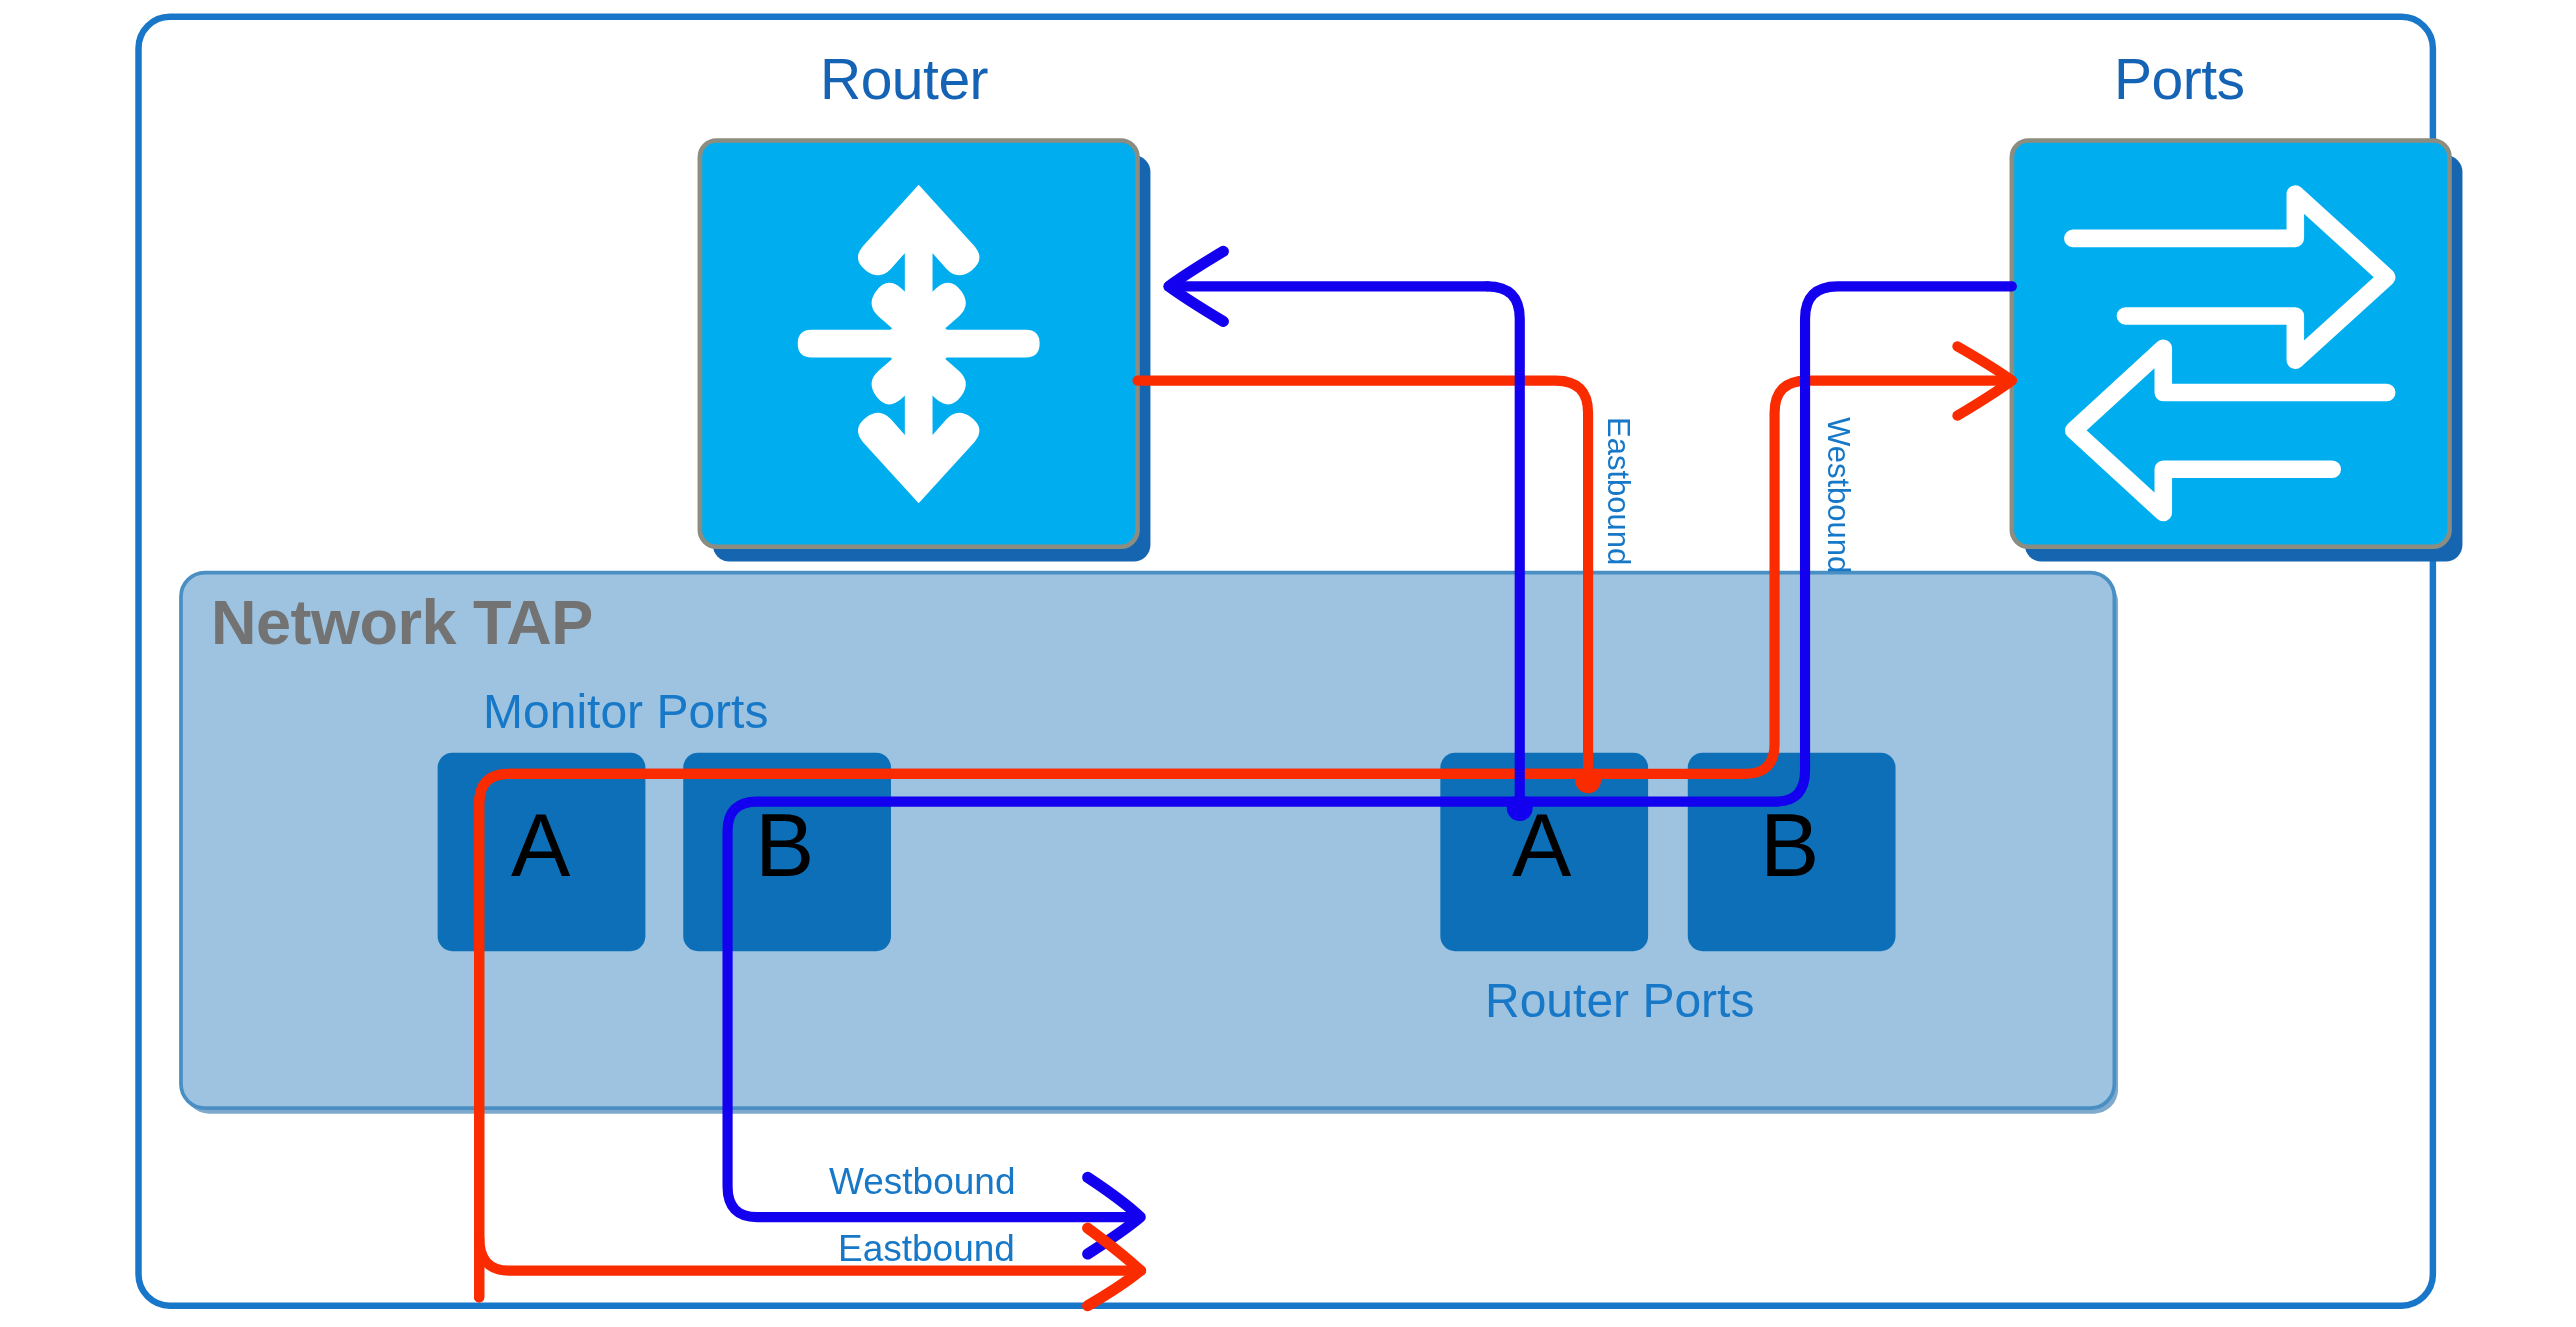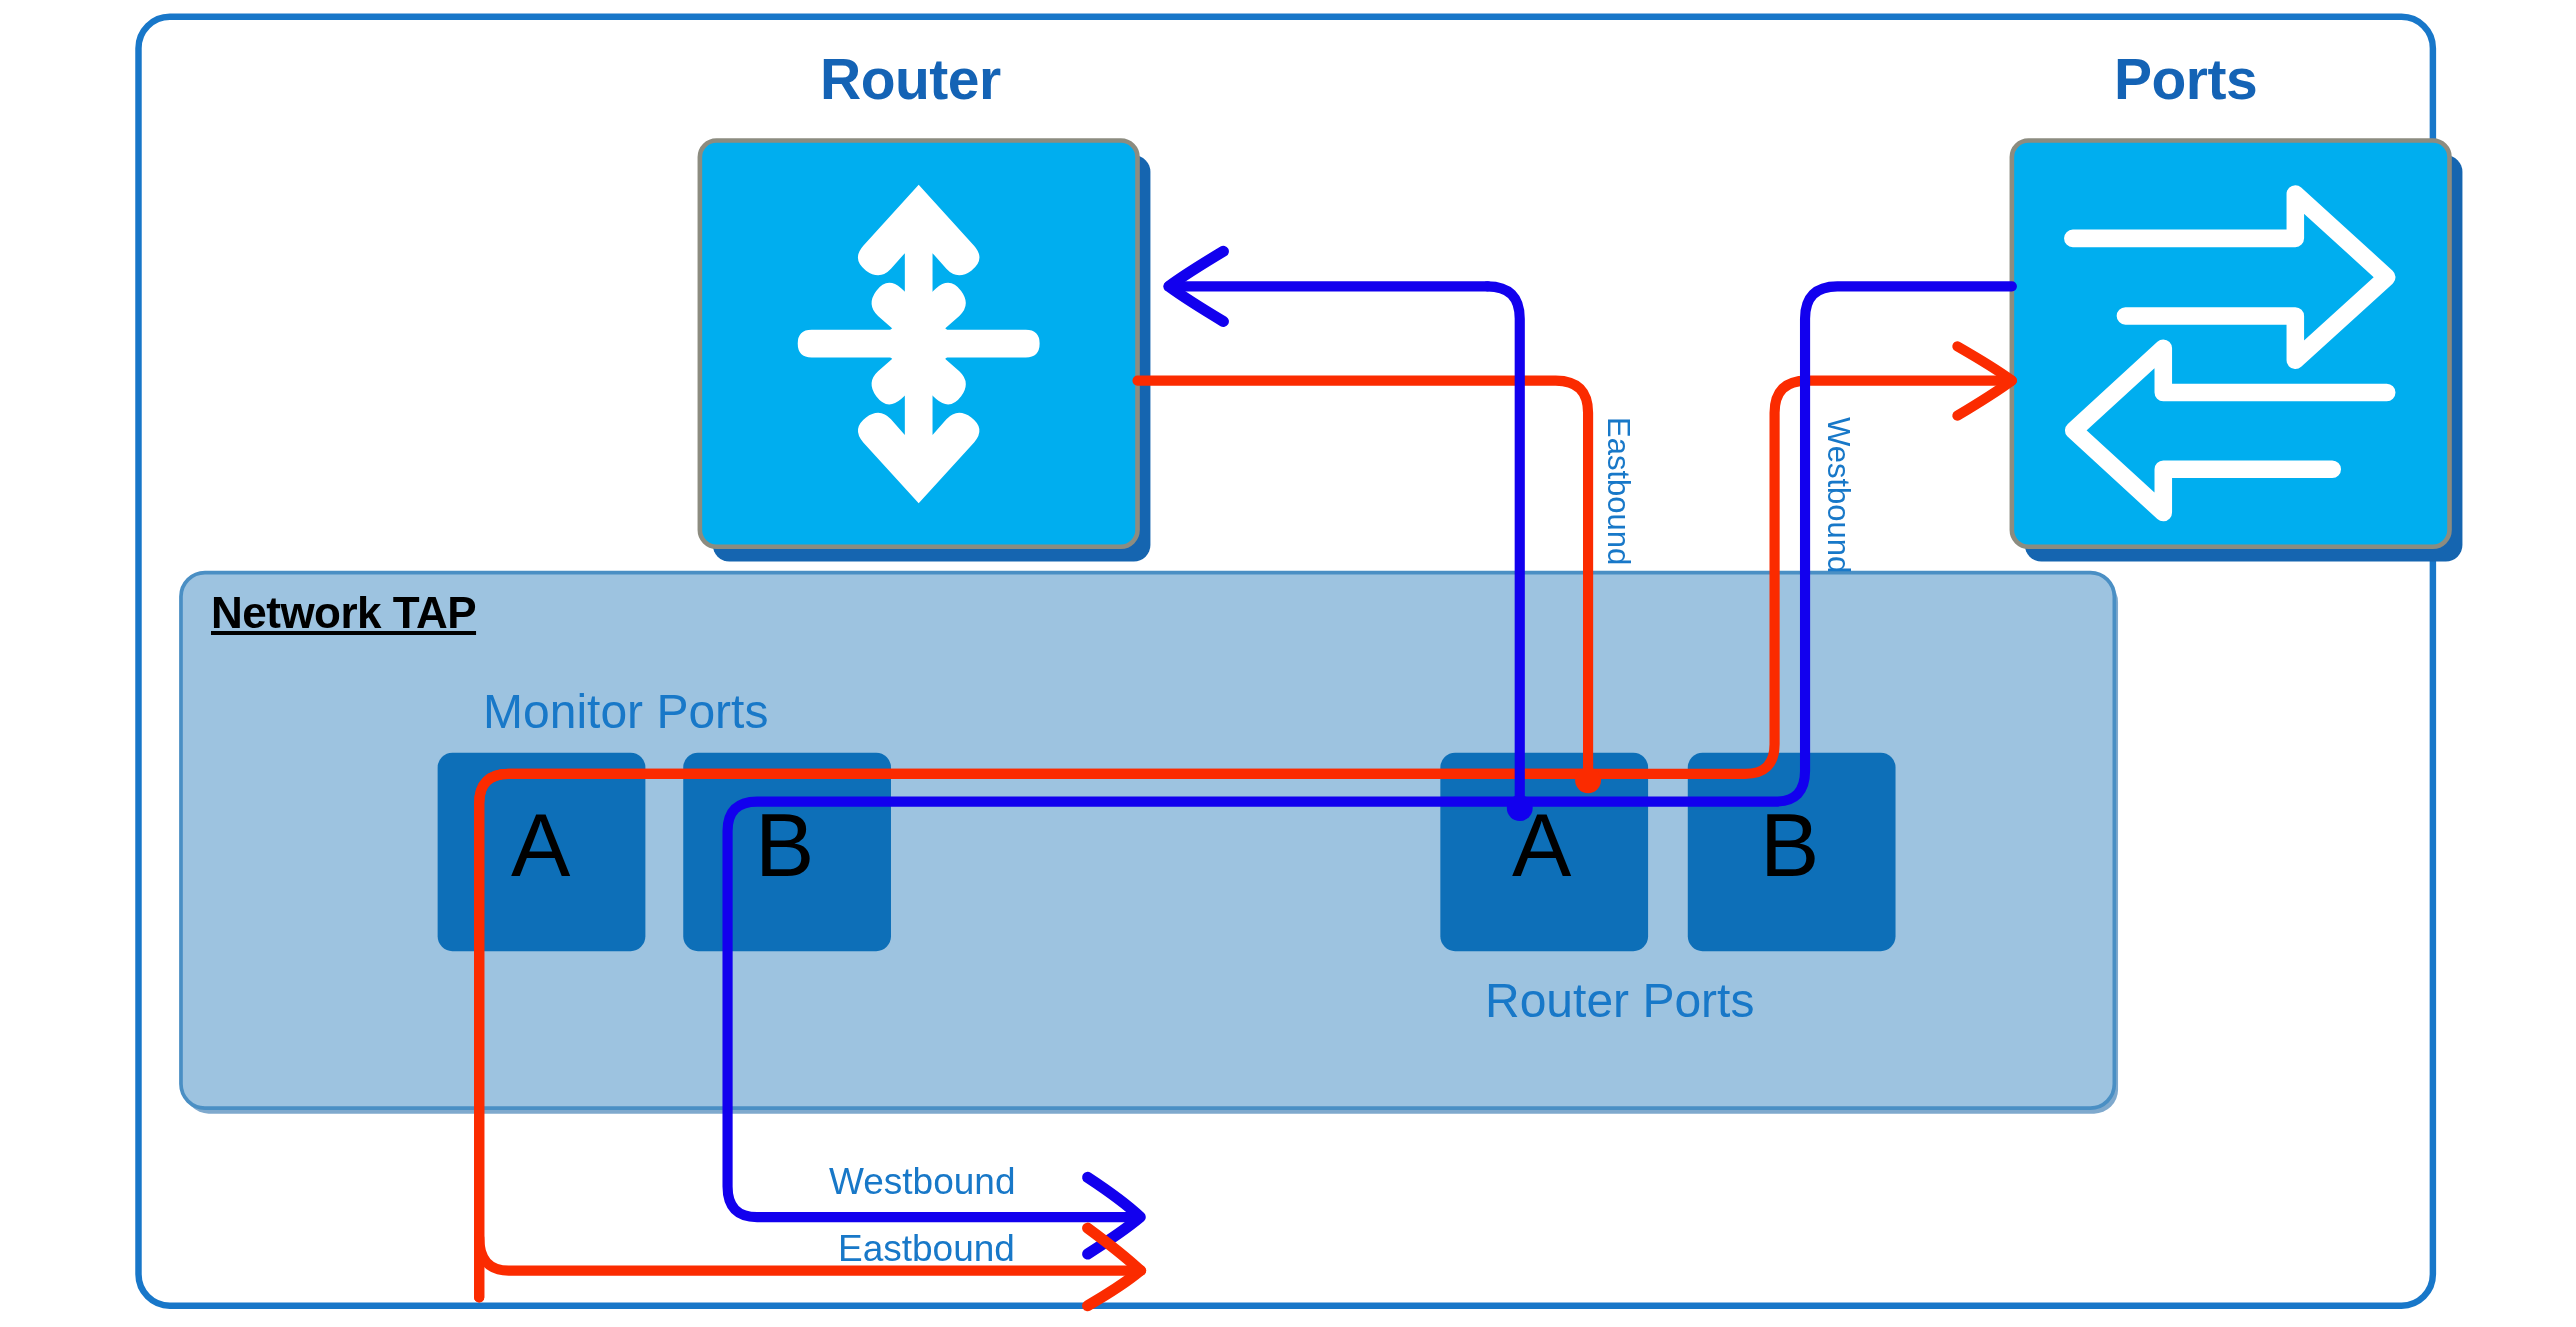--- a/index.html
+++ b/index.html
@@ -18,31 +18,30 @@
   svg.layer {
     position: absolute; left: 0; top: 0;
     width: 2576px; height: 1328px;
   }
   .label {
     position: absolute;
     white-space: nowrap;
     line-height: 1;
   }
   .dev-title {
-    font-weight: bold;
+    font-weight: normal;
     font-size: 57px;
     color: #1463b5;
     letter-spacing: -0.5px;
   }
   .tap-title {
     font-weight: bold;
-    font-size: 44px;
-    color: #000000;
+    font-size: 63px;
+    color: #737373;
     letter-spacing: -0.5px;
-    text-decoration: underline;
   }
   .ports-title {
     font-size: 48px;
     color: #1878c8;
     font-weight: normal;
   }
   .port-letter {
     position: absolute;
     font-size: 89px;
     color: #000000;

